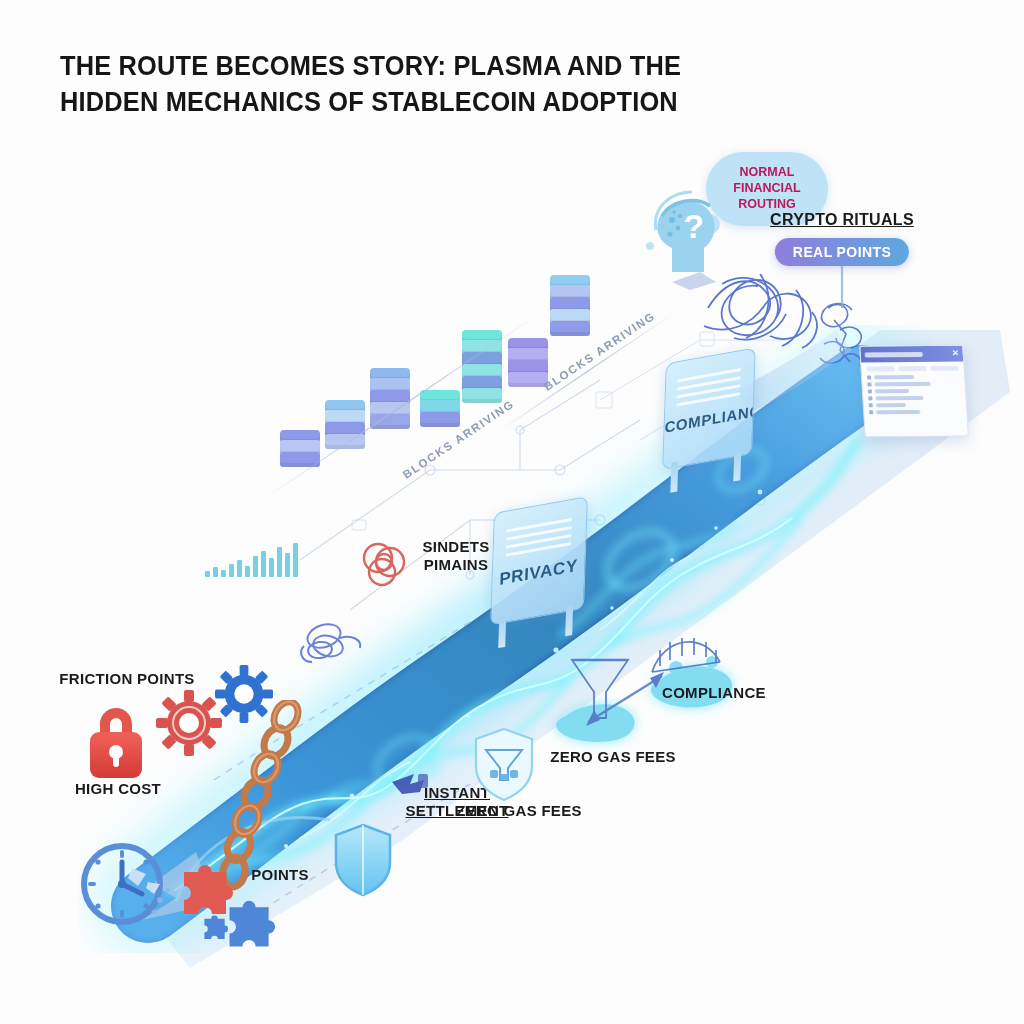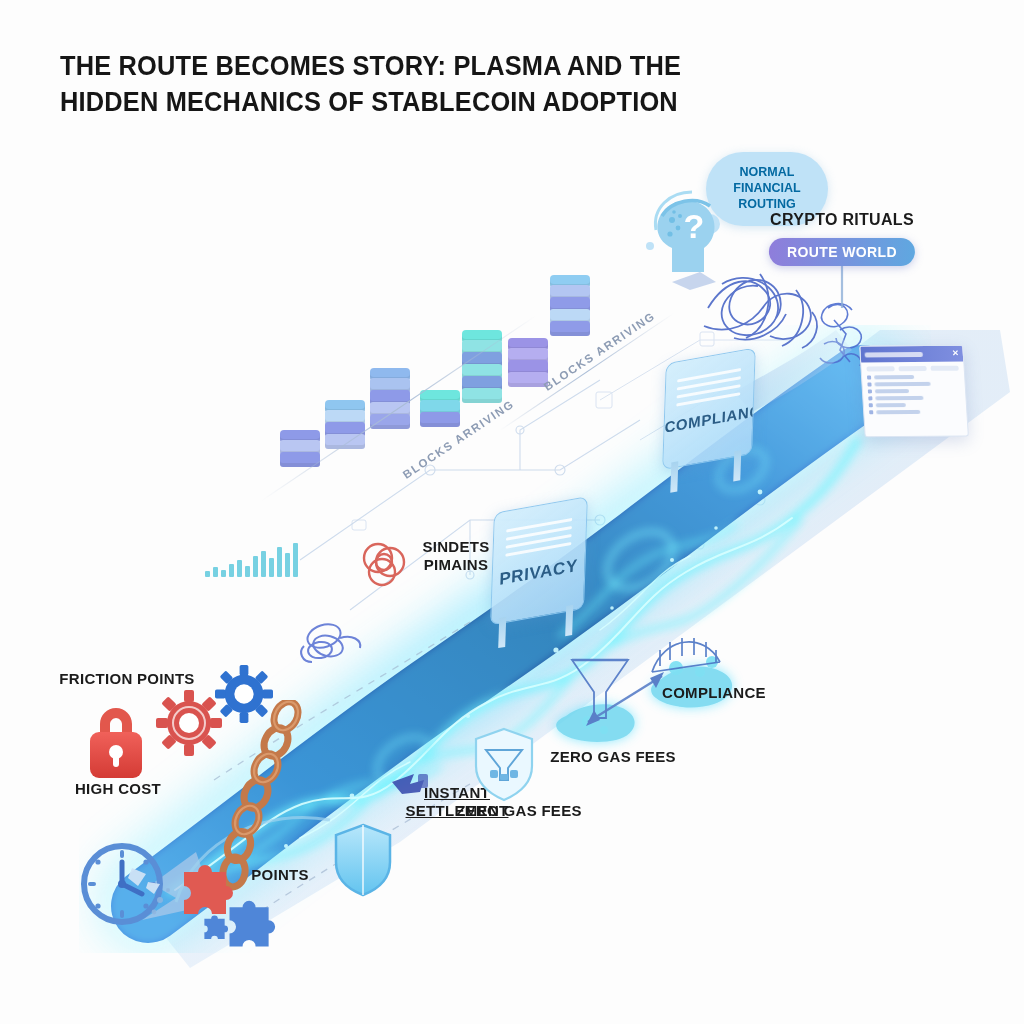--- a/index.html
+++ b/index.html
@@ -62,21 +62,21 @@
     position:absolute;left:842px;top:238px;transform:translateX(-50%);
     padding:6px 18px;border-radius:16px;color:#fff;
     font-size:14px;font-weight:bold;letter-spacing:.4px;
     background:linear-gradient(95deg,#8f7ddb,#5fa8e0);
     box-shadow:0 2px 8px rgba(110,120,200,.35);
   }
   #thought{
     position:absolute;left:706px;top:152px;width:122px;height:74px;
     background:#bfe2f7;border-radius:42px;
     display:flex;align-items:center;justify-content:center;text-align:center;
-    color:#0369a1;font-size:12.5px;font-weight:bold;line-height:1.26;
+    color:#be185d;font-size:12.5px;font-weight:bold;line-height:1.26;
     box-shadow:0 2px 10px rgba(120,180,220,.3);
   }
   #thought:before,#thought:after{
     content:"";position:absolute;background:#bfe2f7;border-radius:50%;
   }
   #thought:before{width:20px;height:20px;left:-6px;bottom:-8px;}
   #thought:after{width:11px;height:11px;left:-18px;bottom:-19px;}
 
   
   #dialog{
@@ -395,22 +395,22 @@
       <circle cx="30" cy="34" r="3"></circle>
         <circle cx="36" cy="42" r="2.4"></circle>
       <circle cx="28" cy="48" r="2.6"></circle>
         <circle cx="38" cy="30" r="2"></circle>
       <circle cx="32" cy="26" r="1.8"></circle>
     </g>
     <text x="52" y="52" font-family="Liberation Sans, sans-serif" font-size="34" font-weight="bold" fill="#ffffff" text-anchor="middle">?</text>
     <circle cx="8" cy="60" r="4" fill="#bfe2f7"></circle>
   </svg>
 
-  <div class="lbl" style="left:742px;top:211px;width:200px;font-size:16px;">CRYPTO RITUALS</div>
-  <div id="realworld">ROUTE WORLD</div>
+  <div class="lbl" style="left:742px;top:211px;width:200px;font-size:16px;text-decoration:underline;">CRYPTO RITUALS</div>
+  <div id="realworld">REAL POINTS</div>
 
   <div id="dialog">
     <div class="tbar">
       <span class="ttl"></span>
       <span class="x">✕</span>
     </div>
     <div class="tabs">
         <i></i>
         <i></i>
         <i></i>

